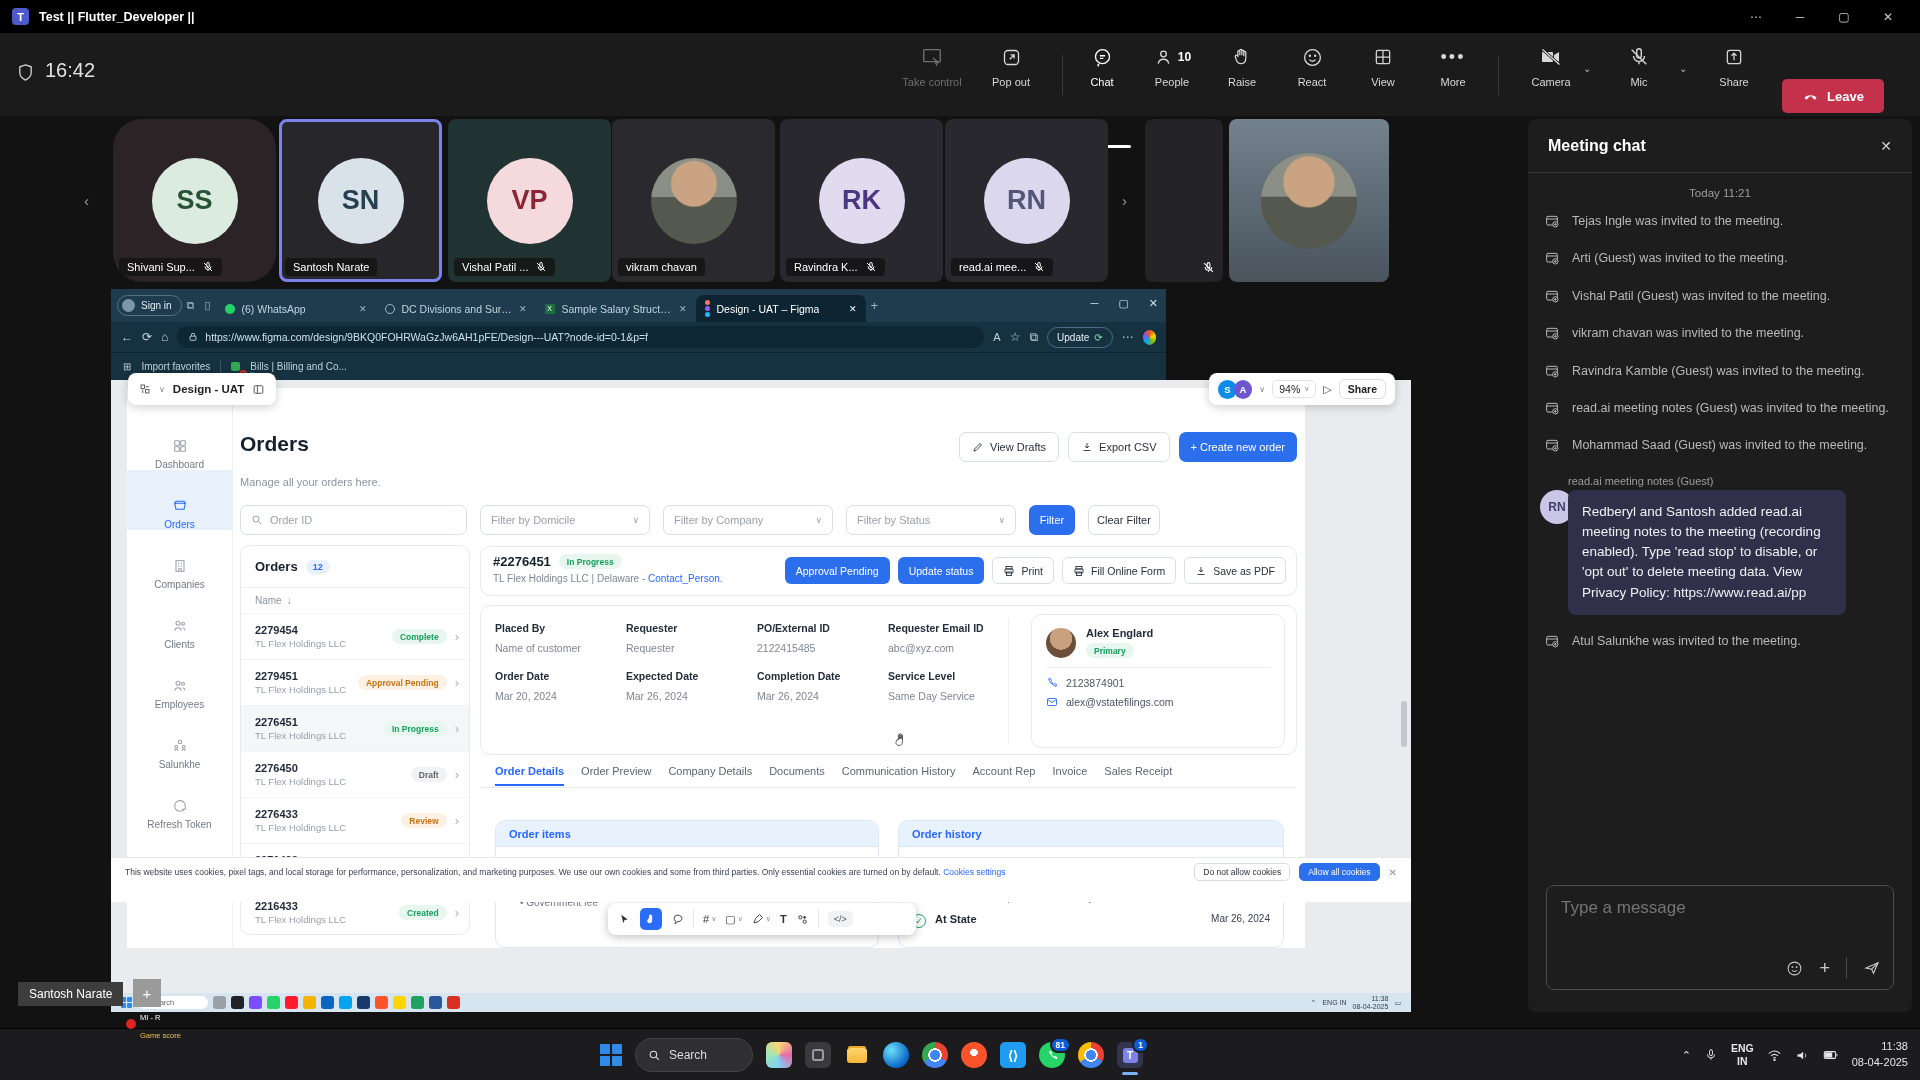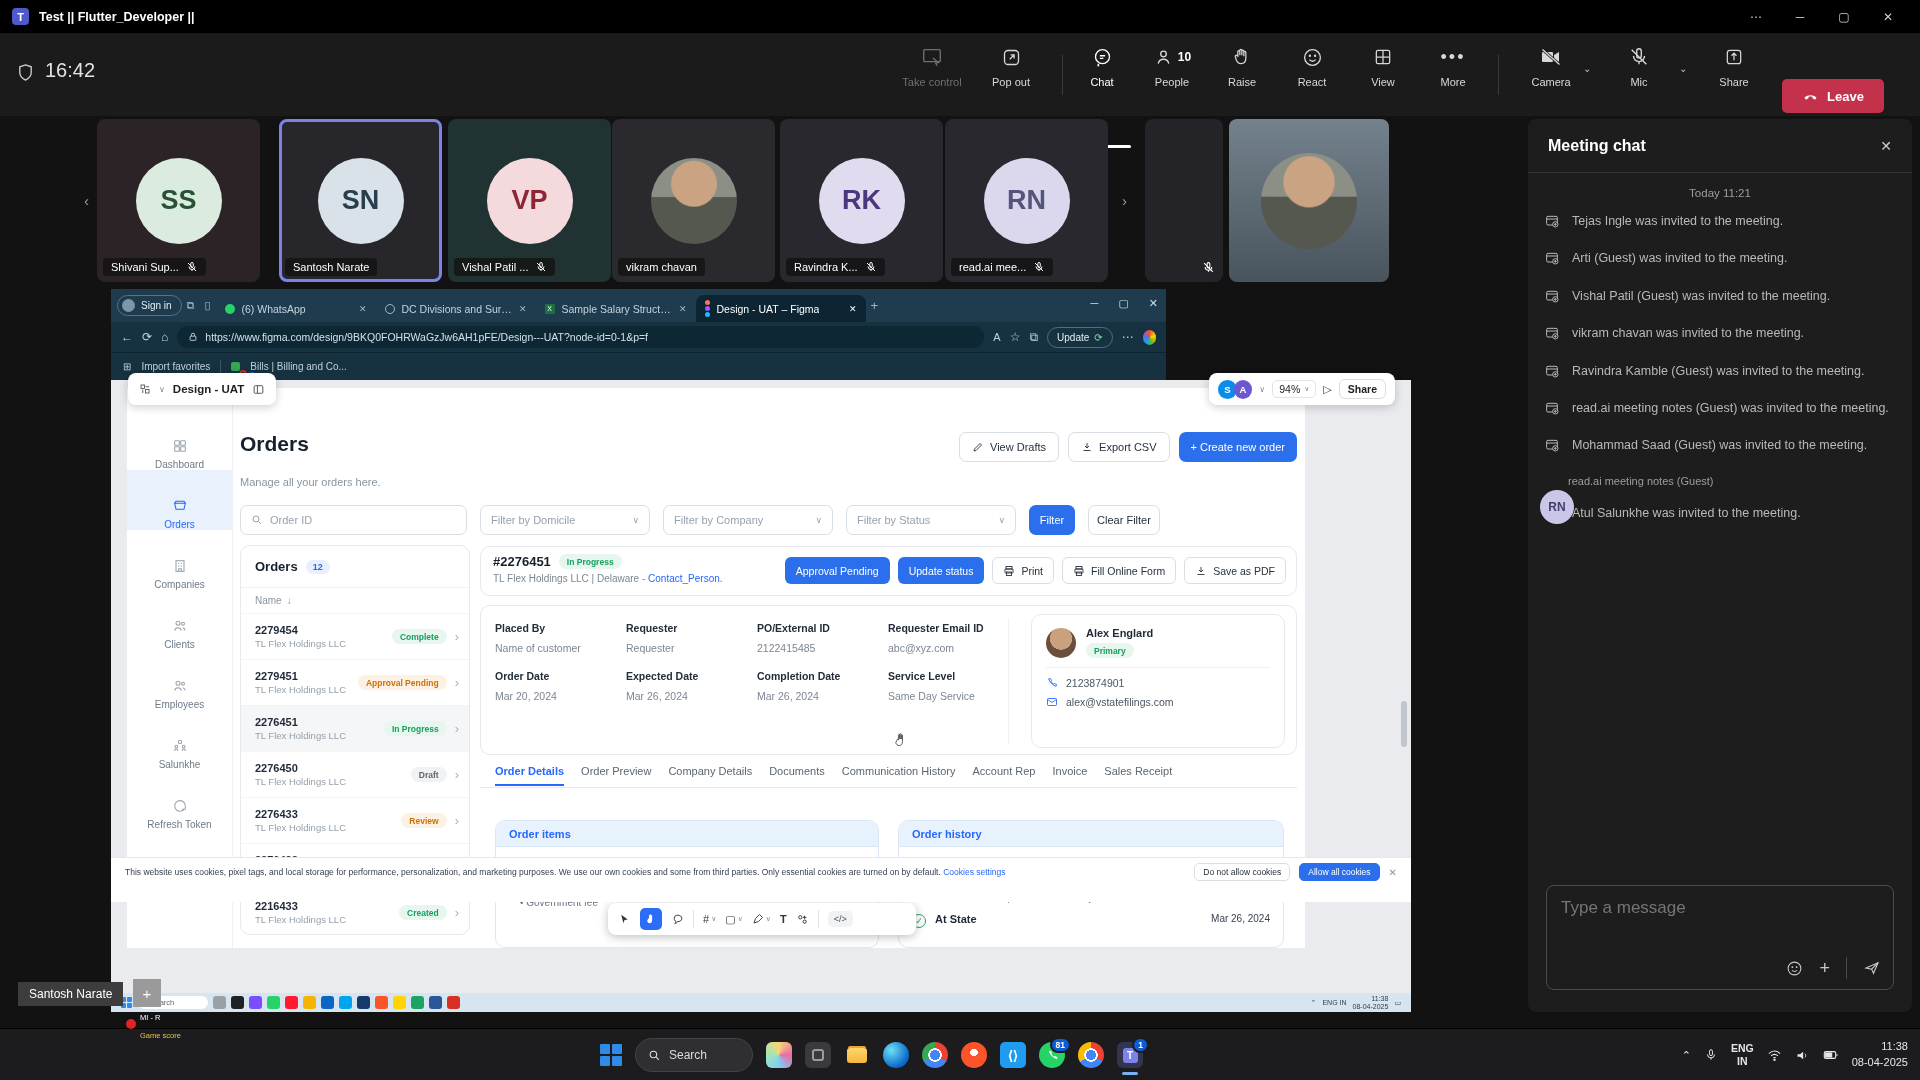--- a/index.html
+++ b/index.html
@@ -327,21 +327,21 @@
   <div id="leavebtn">
     <svg width="17" height="17" viewBox="0 0 24 24" fill="#fff">
         <path d="M3.5 13.5c5-4.5 12-4.5 17 0l-2 3c-1-.5-2.4-1.4-3.6-2.1l-.3-2.1c-1.7-.5-3.5-.5-5.2 0l-.3 2.1c-1.2.7-2.6 1.6-3.6 2.1z"></path>
       </svg>
     <span>Leave</span>
   </div>
 </div>
 
 <div class="stripchev" style="left:84px">‹</div>
 
-<div class="tile" style="left: 97px; background: rgb(43, 35, 38);">
+<div class="tile" style="left: 113px; background: rgb(43, 35, 38); border-radius: 29px;">
   <div class="avatar" style="background: rgb(220, 235, 223); color: rgb(39, 82, 52);">SS</div>
   <div class="namechip">
       <span>Shivani Sup...</span>
       <svg width="12" height="12" viewBox="0 0 24 24" fill="none" stroke="#fff" stroke-width="2">
         <rect x="9.5" y="3" width="5" height="10" rx="2.5"></rect>
         <path d="M6 11a6 6 0 0012 0M12 17v3M4 4l16 16"></path>
       </svg>
     </div>
 </div>
 <div class="tile sel" style="left: 279px; background: rgb(39, 39, 43);">
@@ -959,20 +959,21 @@
         <path d="M4 9h16"></path>
         <circle cx="17" cy="17" r="4" fill="#1d1d1d"></circle>
         <path d="M17 15v4M15 17h4"></path>
       </svg>
     <span>Mohammad Saad (Guest) was invited to the meeting.</span>
     </div>
 
   <div class="sender">read.ai meeting notes (Guest)</div>
   <div style="position:relative">
     <div class="rnava">RN</div>
+    <div class="bub">Redberyl and Santosh added read.ai meeting notes to the meeting (recording enabled). Type 'read stop' to disable, or 'opt out' to delete meeting data. View Privacy Policy: https://www.read.ai/pp</div>
   </div>
 
   <div class="sysrow" style="margin-top:8px">
     <svg width="16" height="16" viewBox="0 0 24 24" fill="none" stroke="#b9b9b9" stroke-width="1.5">
         <rect x="4" y="5" width="16" height="13" rx="2"></rect>
         <path d="M4 9h16"></path>
         <circle cx="17" cy="17" r="4" fill="#1d1d1d"></circle>
         <path d="M17 15v4M15 17h4"></path>
       </svg>
     <span>Atul Salunkhe was invited to the meeting.</span>

